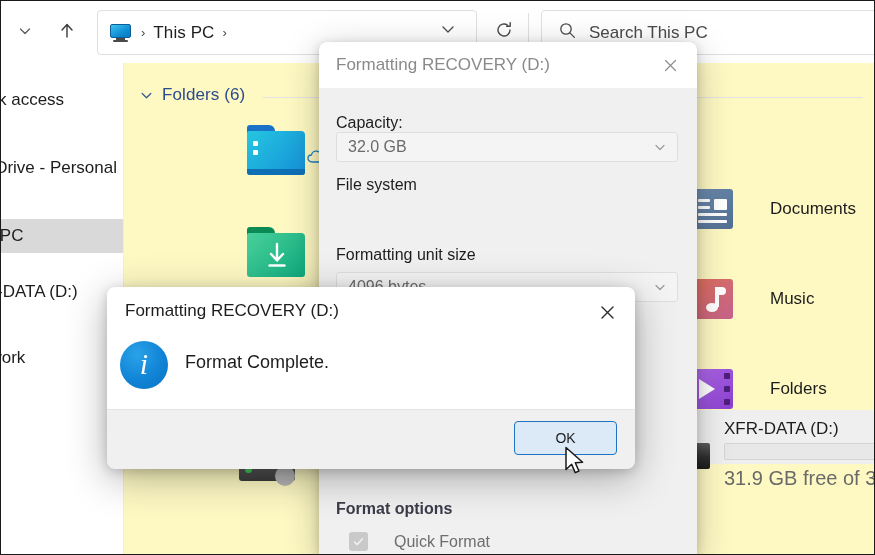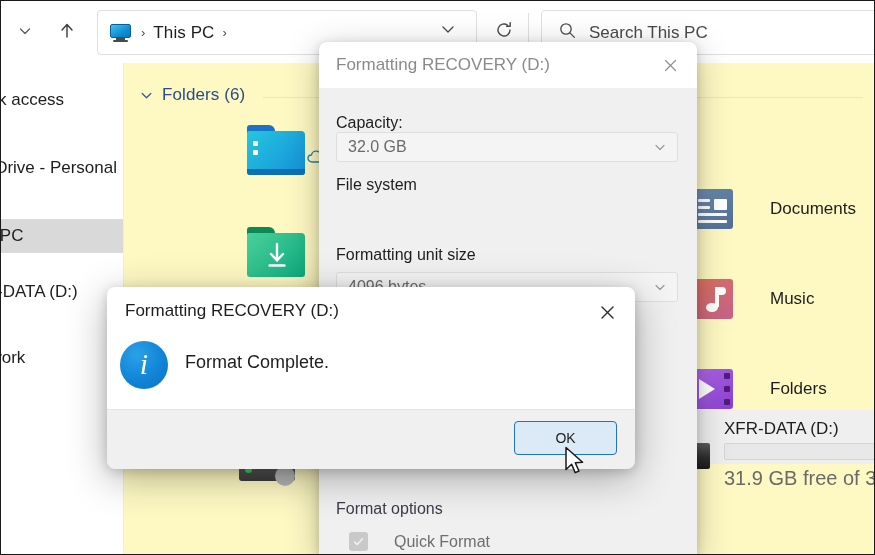--- a/index.html
+++ b/index.html
@@ -419,20 +419,21 @@
     color: #9a9a9a;
     display: flex;
     align-items: center;
   }
   .fmt-section-title {
     position: absolute;
     left: 17px; top: 412px;
     font-size: 16px;
     color: #3b3b4a;
     white-space: nowrap;
+    font-weight: bold;
   }
   .fmt-check-row {
     position: absolute;
     left: 30px; top: 444px;
     display: flex;
     align-items: center;
   }
   .fmt-checkbox {
     width: 19px; height: 19px;
     background: #c9c9c9;

